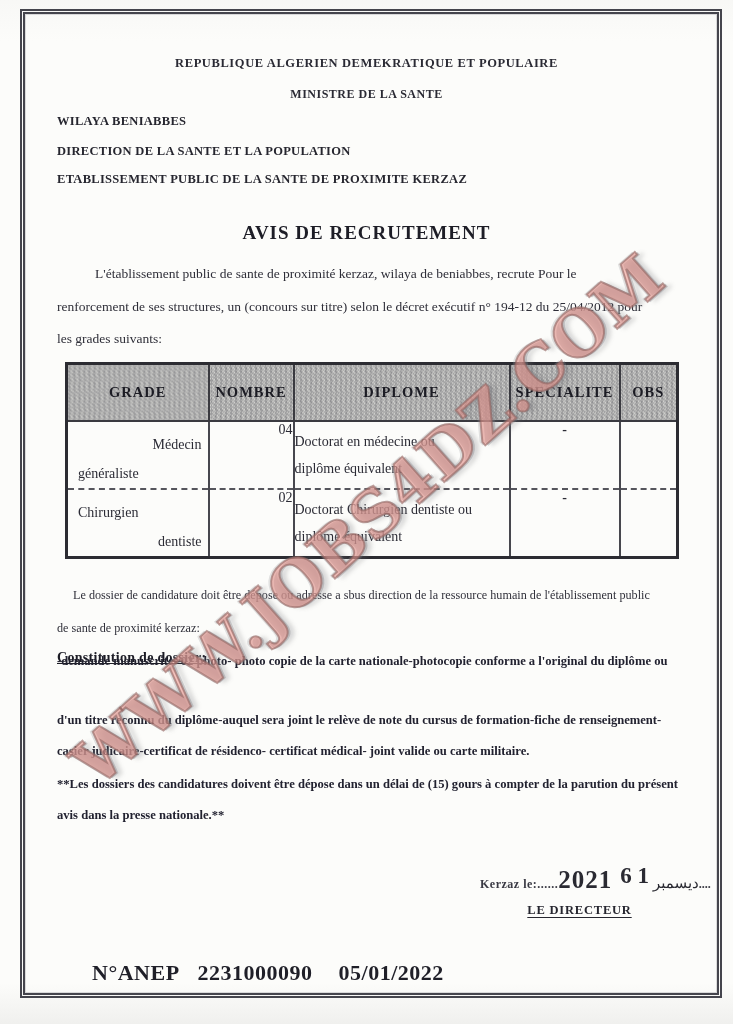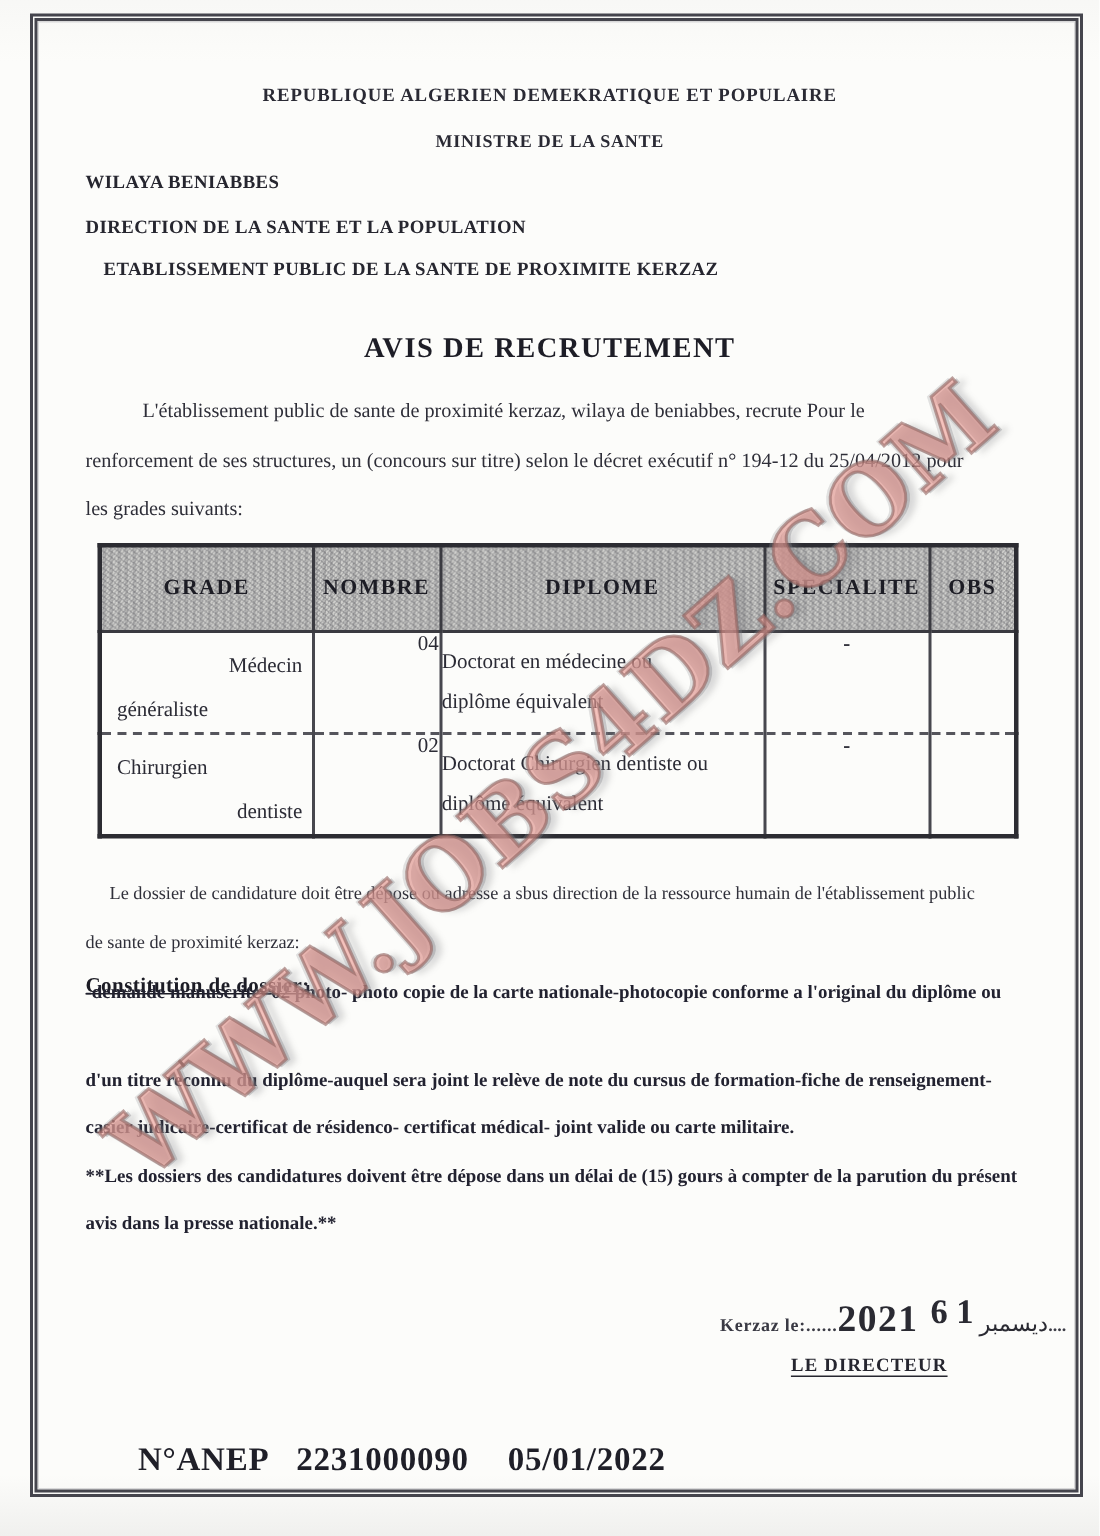--- a/index.html
+++ b/index.html
@@ -20,21 +20,21 @@
     border:5px double #45454d;
     box-shadow: inset 0 0 0 1px rgba(120,120,128,0.25);
     pointer-events:none;
   }
   .abs { position:absolute; }
   .center { left:0; right:0; text-align:center; }
 
   .hdr1 { top:56px; font-size:12.5px; font-weight:bold; letter-spacing:0.6px; color:#2a2a34; }
   .hdr2 { top:87px; font-size:12px;  font-weight:bold; letter-spacing:0.5px; color:#2a2a34; }
   .org  { left:57px; font-size:12.5px; font-weight:bold; letter-spacing:0.3px; color:#26262f; }
-  .org1 { top:114px; } .org2 { top:144px; } .org3 { top:172px;margin-left:12px; }
+  .org1 { top:114px; } .org2 { top:144px; } .org3 { top:172px; }
 
   .title { top:222px; font-size:19px; font-weight:bold; letter-spacing:1px; color:#1d1d26; }
 
   .intro { left:57px; width:640px; font-size:13.5px; color:#2e2e38; }
   .intro1 { top:266px; padding-left:38px; }
   .intro2 { top:299px; }
   .intro3 { top:331px; }
 
   table.grades {
     position:absolute; top:362px; left:65px;

